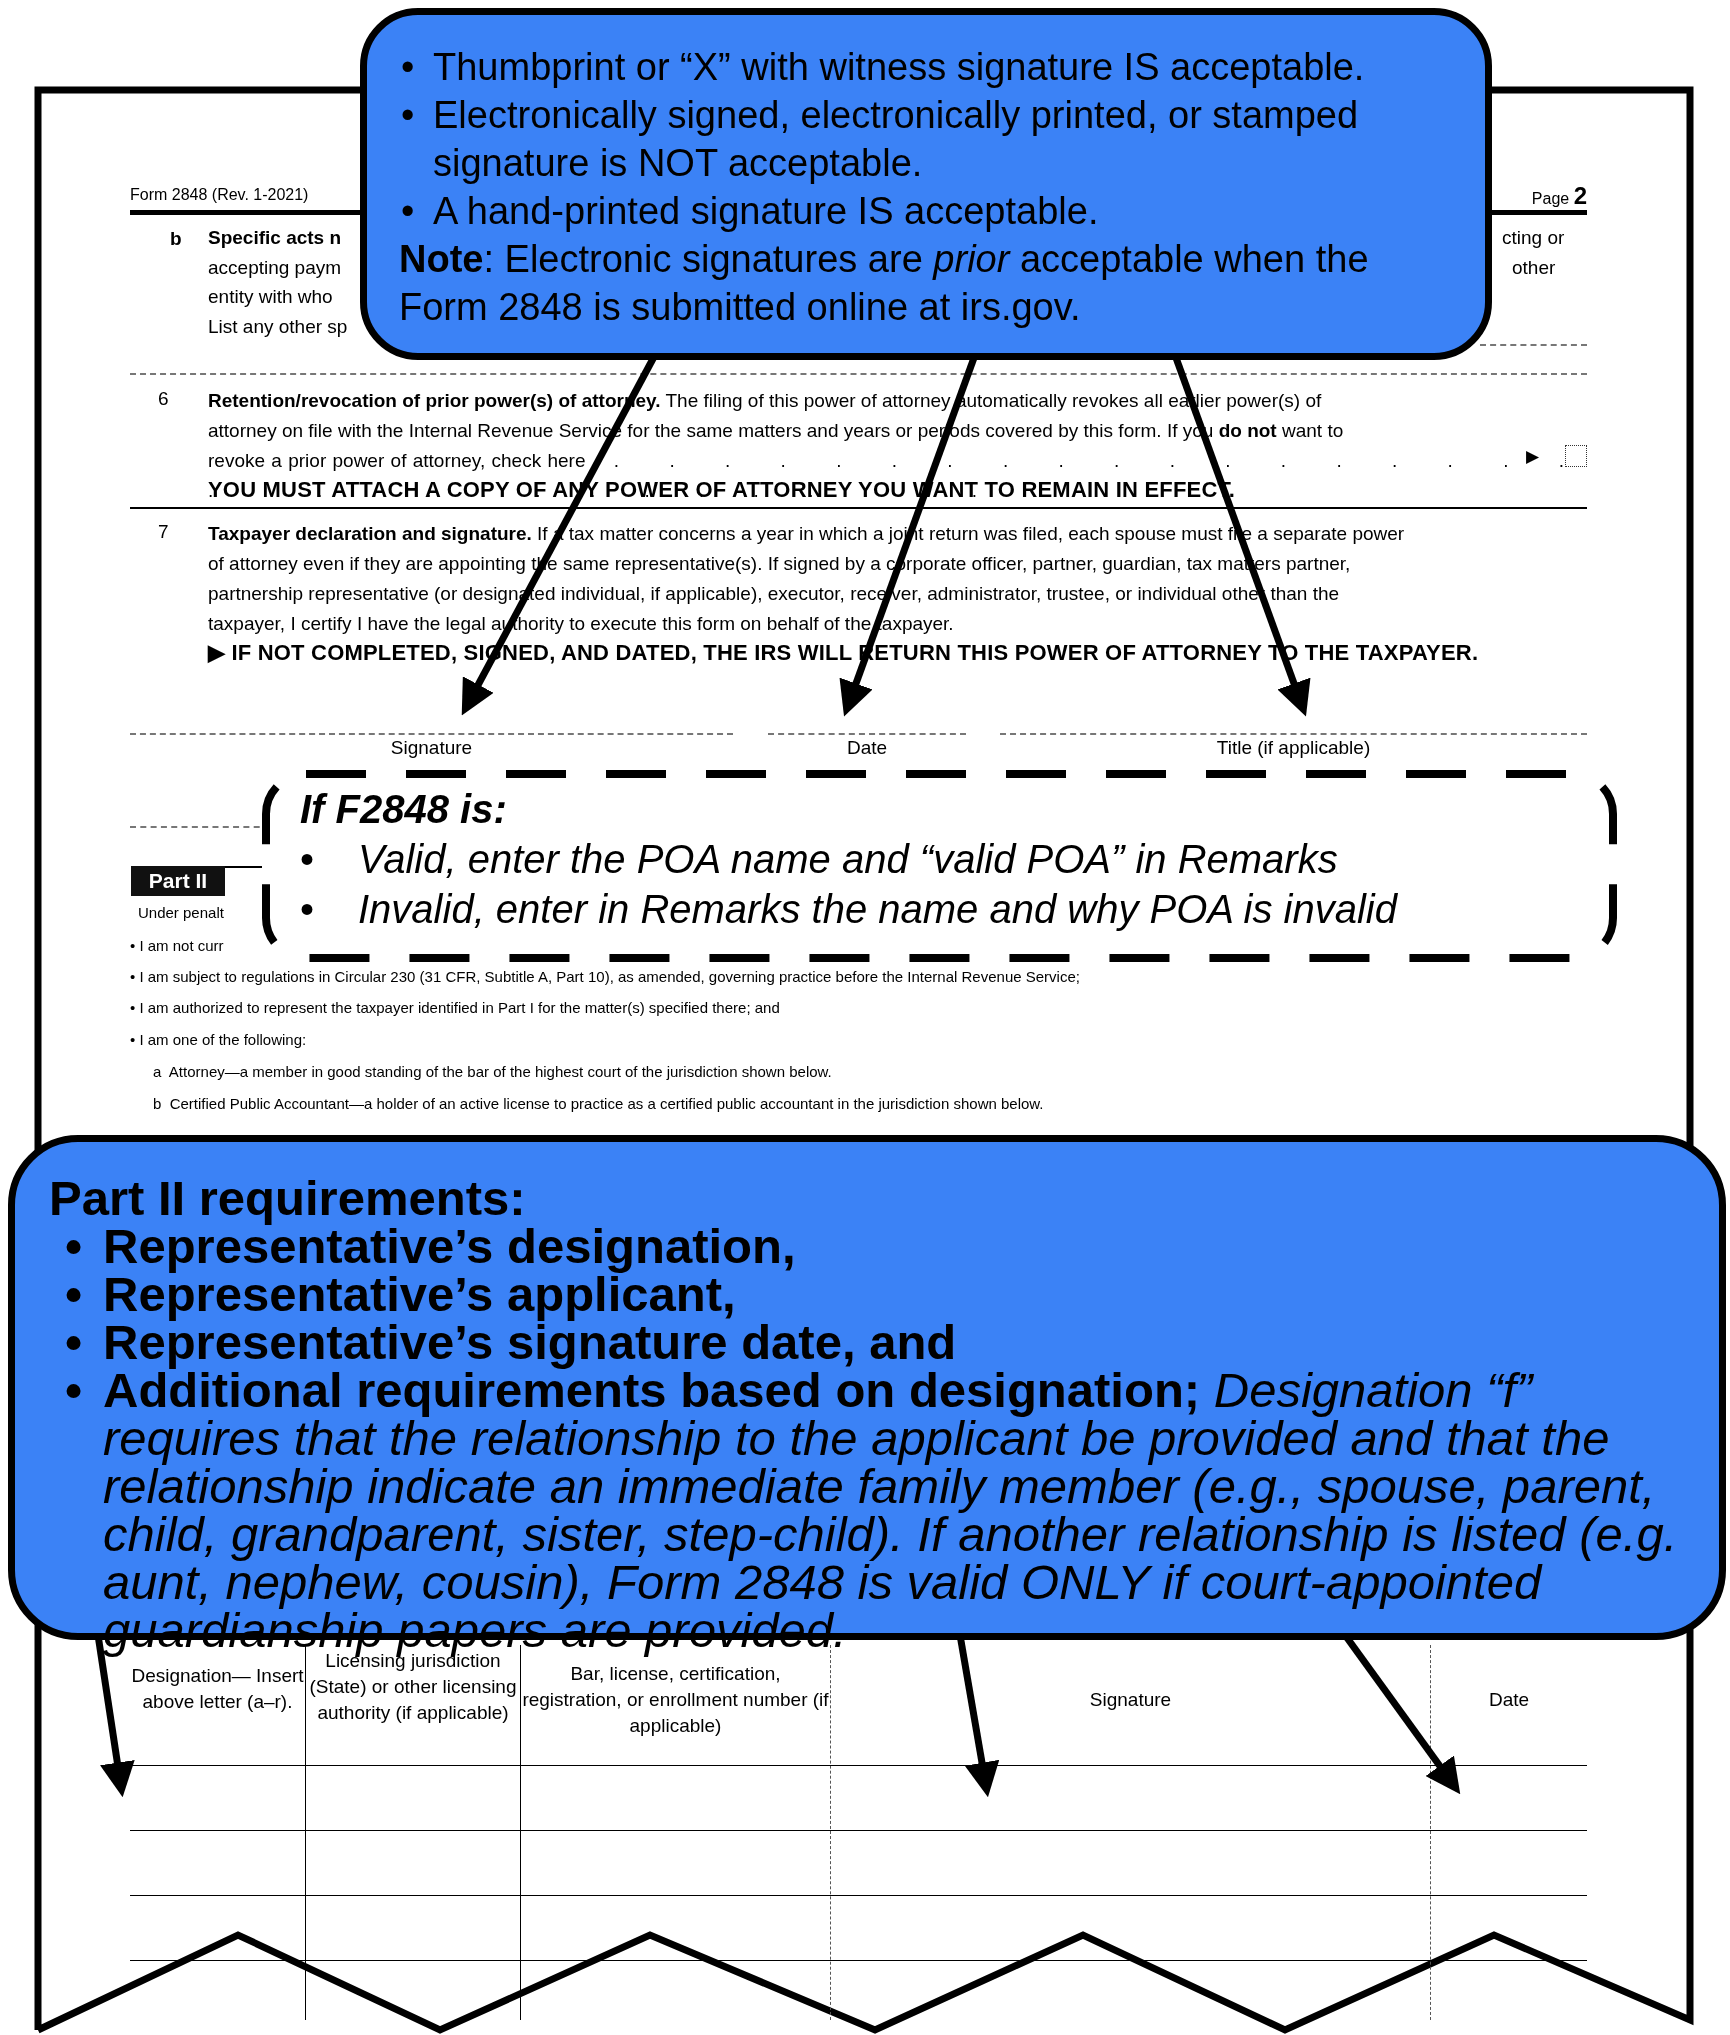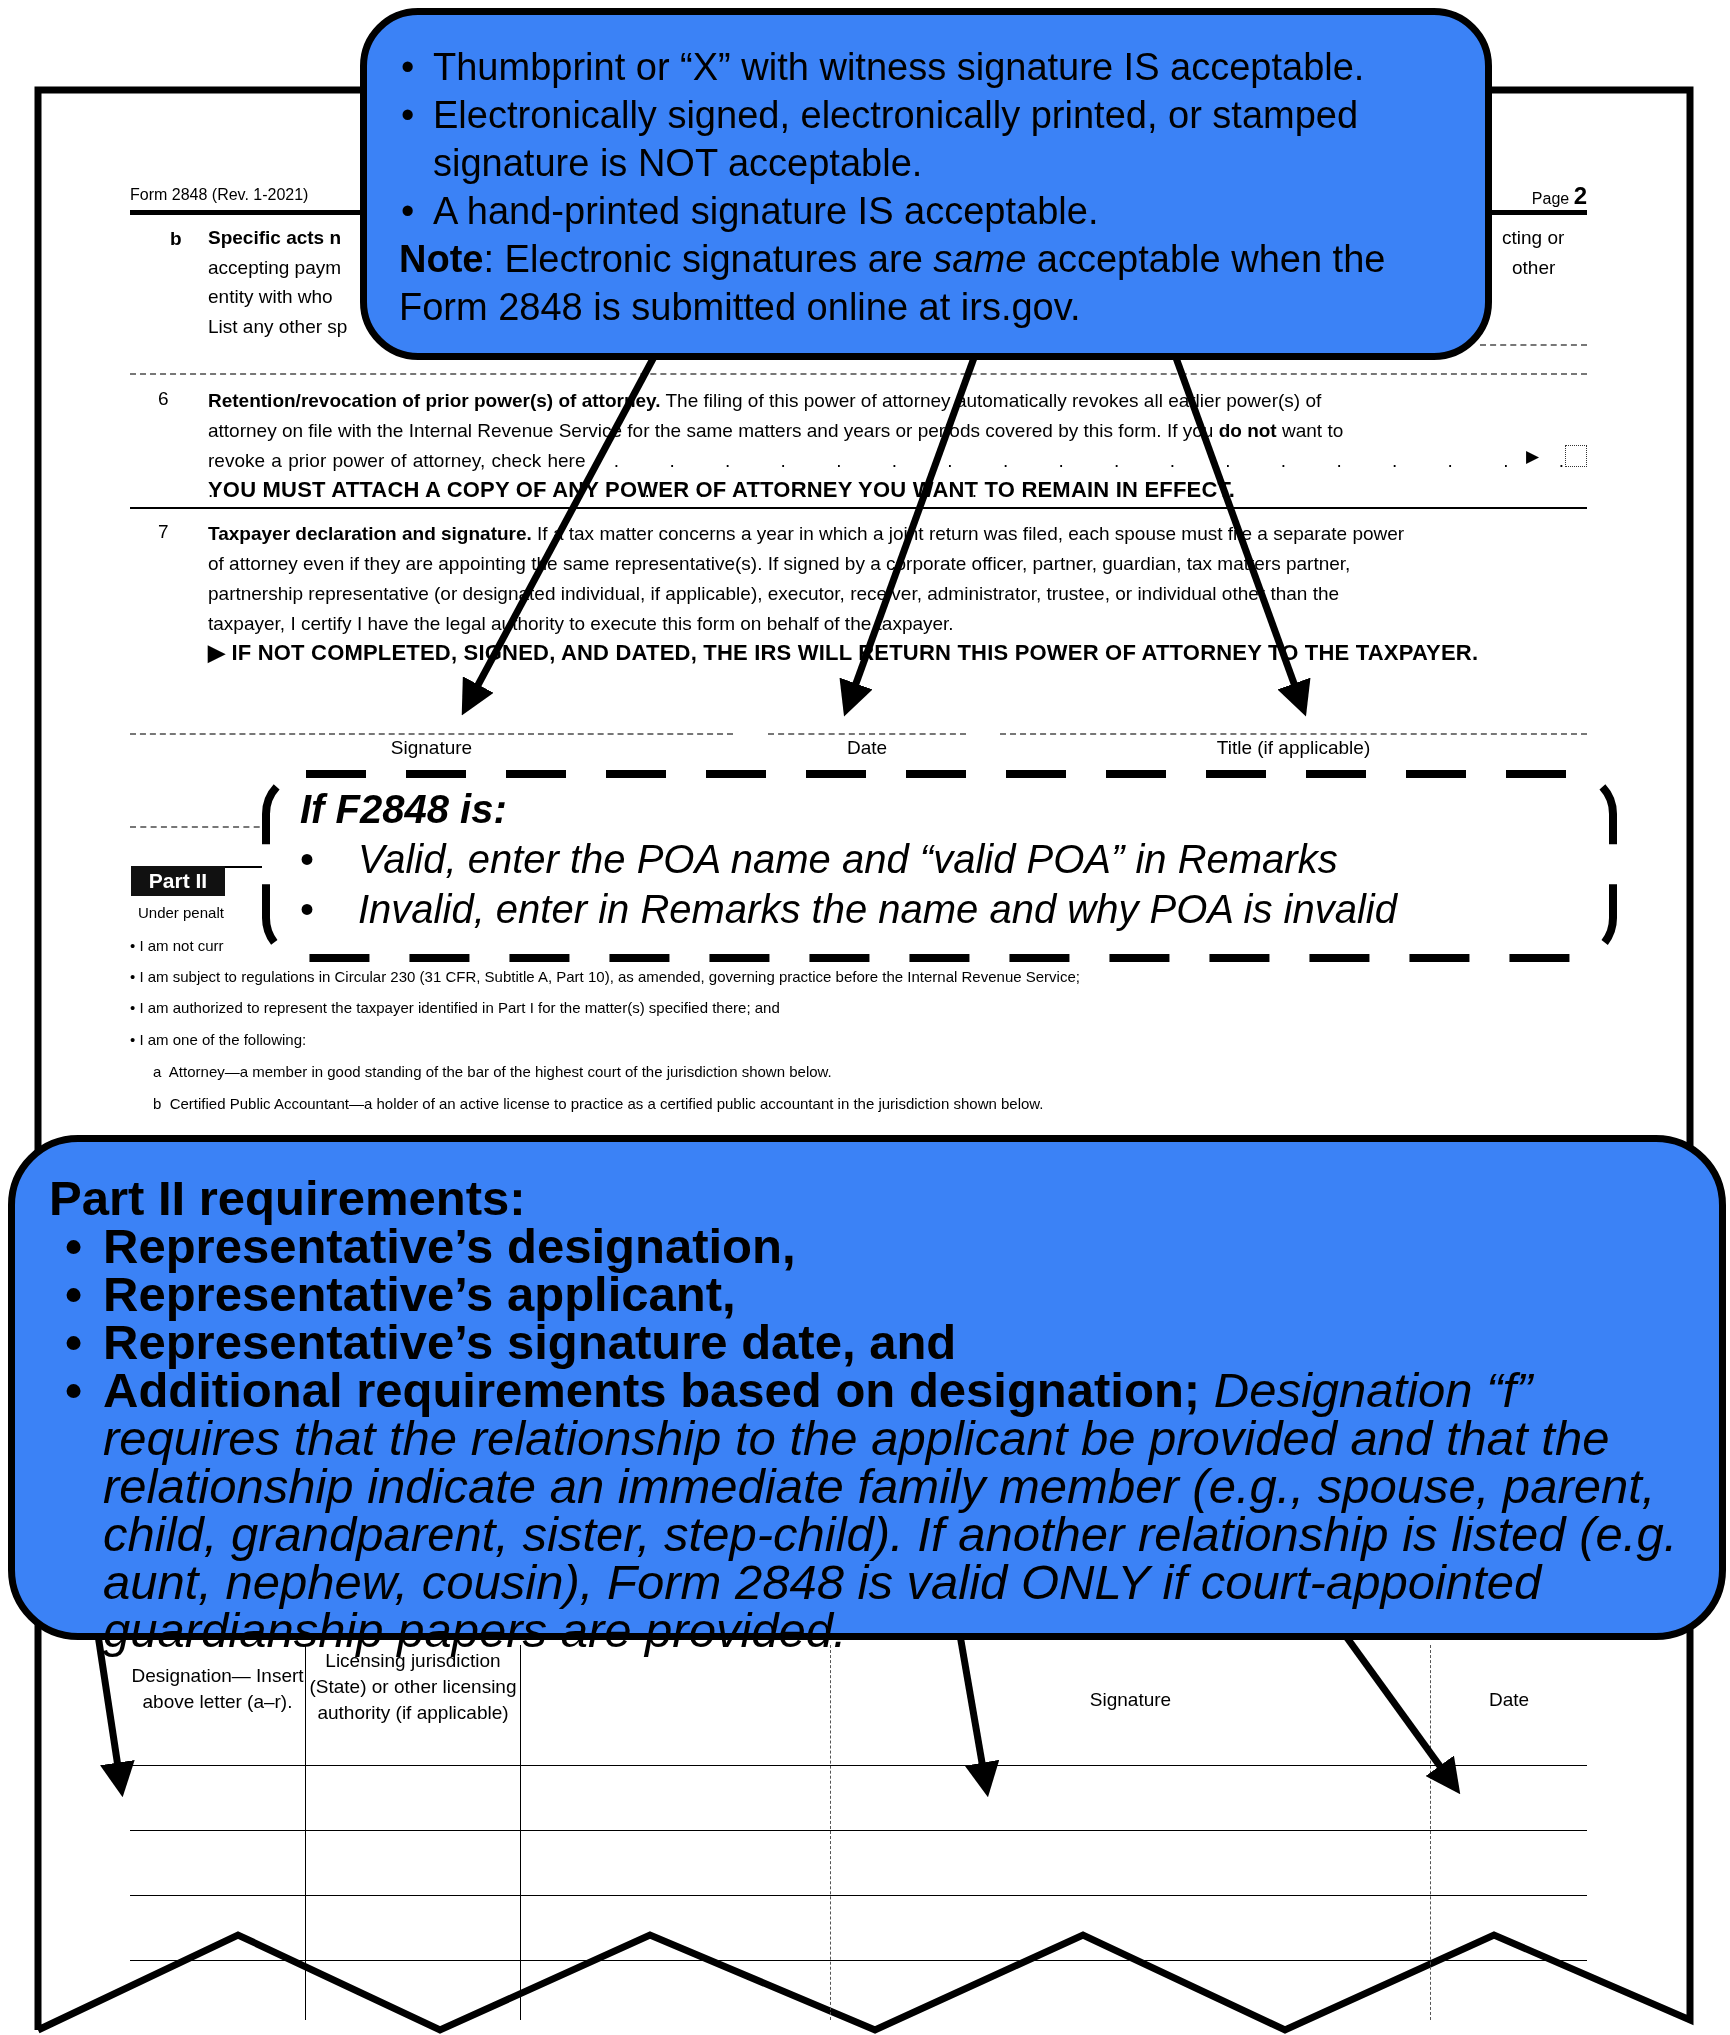--- a/index.html
+++ b/index.html
@@ -99,20 +99,21 @@
 <div class="abs list-line" style="left:153px;top:1089px;"><span>b</span>&nbsp; <span>Certified Public Accountant—a holder of an active license to practice as a certified public accountant in the jurisdiction shown below.</span></div>
 
 <div class="abs" style="left:130px;top:1645px;width:1457px;height:375px;">
   <div class="abs vline" style="left:175px;top:0;height:375px;"></div>
   <div class="abs vline" style="left:390px;top:0;height:375px;"></div>
   <div class="abs vdash" style="left:700px;top:0;height:375px;"></div>
   <div class="abs vdash" style="left:1300px;top:0;height:375px;"></div>
 
   <div class="abs tbl-head" style="left:0;top:18px;width:175px;">Designation— Insert above letter (a–r).</div>
   <div class="abs tbl-head" style="left:176px;top:3px;width:214px;">Licensing jurisdiction (State) or other licensing authority (if applicable)</div>
+  <div class="abs tbl-head" style="left:391px;top:16px;width:309px;">Bar, license, certification, registration, or enrollment number (if applicable)</div>
   <div class="abs tbl-head" style="left:701px;top:42px;width:599px;">Signature</div>
   <div class="abs tbl-head" style="left:1301px;top:42px;width:156px;">Date</div>
 
   <div class="abs rule" style="left:0;top:120px;width:1457px;height:1px;"></div>
   <div class="abs rule" style="left:0;top:185px;width:1457px;height:1px;"></div>
   <div class="abs rule" style="left:0;top:250px;width:1457px;height:1px;"></div>
   <div class="abs rule" style="left:0;top:315px;width:1457px;height:1px;"></div>
 </div>
 
 <svg id="arrows" viewBox="0 0 1730 2035">
@@ -145,21 +146,21 @@
       <span>Invalid, enter in Remarks the name and why POA is invalid</span>
     </div>
 </div>
 
 <div id="callout-top" class="callout">
   <ul>
     <li>Thumbprint or “X” with witness signature IS acceptable.</li>
     <li>Electronically signed, electronically printed, or stamped signature is NOT acceptable.</li>
     <li>A hand-printed signature IS acceptable.</li>
   </ul>
-  <div><b>Note</b><span>: Electronic signatures are </span><i>same</i><span> acceptable when the Form 2848 is submitted online at irs.gov.</span></div>
+  <div><b>Note</b><span>: Electronic signatures are </span><i>prior</i><span> acceptable when the Form 2848 is submitted online at irs.gov.</span></div>
 </div>
 
 <div id="callout-bottom" class="callout">
   <div class="title">Part II requirements:</div>
   <ul>
     <li>Representative’s designation,</li>
     <li>Representative’s applicant,</li>
     <li>Representative’s signature date, and</li>
     <li><span>Additional requirements based on designation;</span><span class="it"> Designation “f” requires that the relationship to the applicant be provided and that the relationship indicate an immediate family member (e.g., spouse, parent, child, grandparent, sister, step-child). If another relationship is listed (e.g. aunt, nephew, cousin), Form 2848 is valid ONLY if court-appointed guardianship papers are provided.</span></li>
   </ul>

